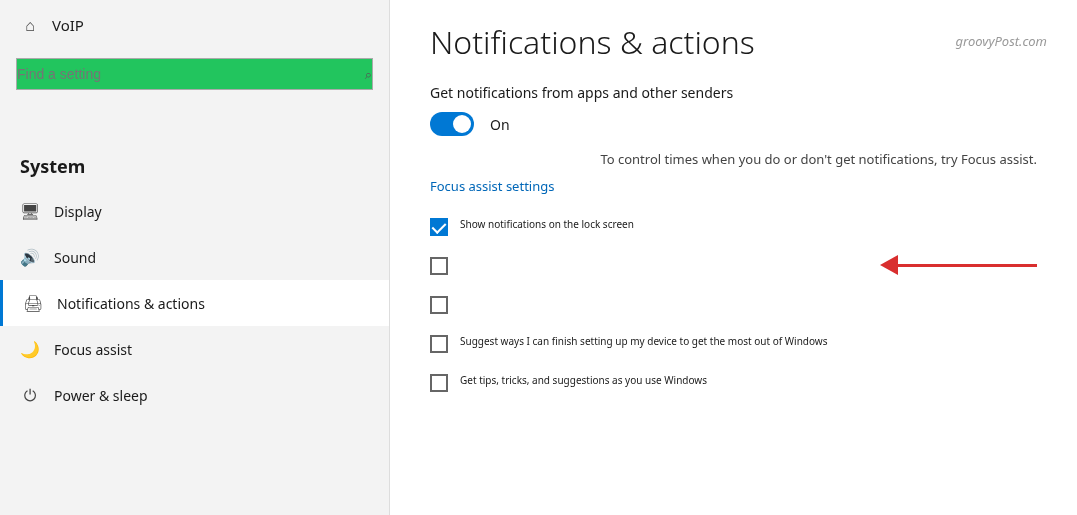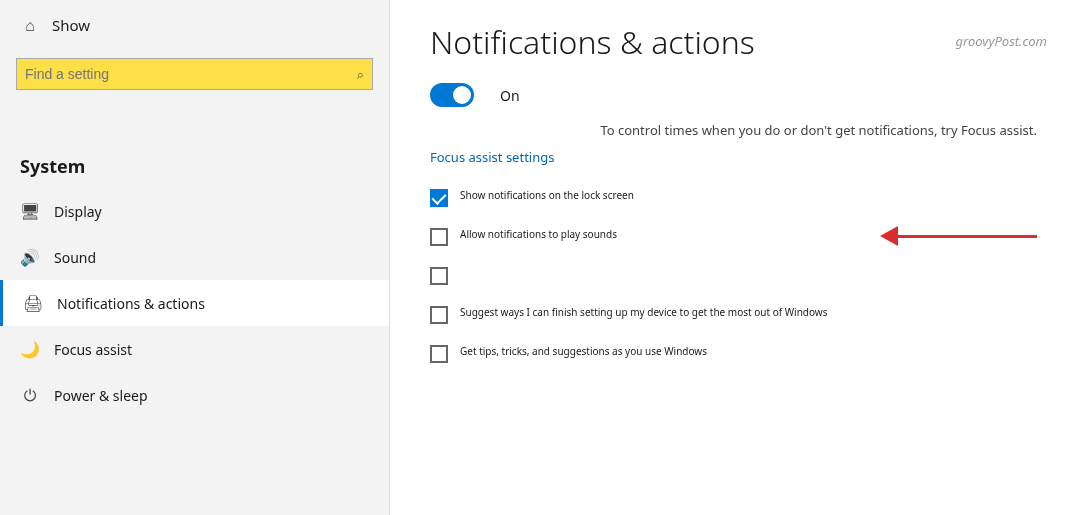--- a/index.html
+++ b/index.html
@@ -33,22 +33,22 @@
       cursor: pointer;
       font-size: 15px;
       color: #1a1a1a;
     }
 
     .search-box {
       margin: 8px 16px 14px 16px;
       display: flex;
       align-items: center;
       border: 1px solid #aaa;
-      background: #fde047;
-      padding: 6px 8px;
+      background: #22c55e;
+      padding: 6px 0;
       gap: 6px;
     }
 
     .search-box input {
       border: none;
       outline: none;
       flex: 1;
       font-size: 14px;
       color: #333;
       background: transparent;
@@ -122,21 +122,21 @@
 
     .section-label {
       font-size: 14px;
       color: #1a1a1a;
       margin-bottom: 10px;
     }
 
     .toggle-row {
       display: flex;
       align-items: center;
-      gap: 26px;
+      gap: 16px;
       margin-bottom: 14px;
     }
 
     .toggle {
       width: 44px;
       height: 24px;
       background: #0078d4;
       border-radius: 12px;
       position: relative;
       cursor: pointer;
@@ -243,21 +243,21 @@
     .checkbox-third-row {
       position: relative;
     }
   </style>
 </head>
 <body>
 
 <div class="sidebar">
   <div class="sidebar-home">
     <span class="icon-symbol">⌂</span>
-    <span>Show</span>
+    <span>VoIP</span>
   </div>
 
   <div class="search-box">
     <input type="text" placeholder="Find a setting" style="">
     <span class="search-icon-btn">⌕</span>
   </div>
 
   <div class="sidebar-section-label">System</div>
 
   <div class="sidebar-item">
@@ -284,41 +284,41 @@
     <span class="icon-symbol">⏻</span>
     <span class="sidebar-item-label">Power &amp; sleep</span>
   </div>
 </div>
 
 <div class="main-content">
   <span class="watermark">groovyPost.com</span>
 
   <h1 class="page-title">Notifications &amp; actions</h1>
 
+  <div class="section-label">Get notifications from apps and other senders</div>
 
   <div class="toggle-row">
     <div class="toggle"></div>
     <span class="toggle-label">On</span>
   </div>
 
   <div class="focus-desc">To control times when you do or don't get notifications, try Focus assist.</div>
   <a class="focus-link">Focus assist settings</a>
 
   
   <div class="checkbox-row">
     <div class="checkbox-box checked"></div>
     <span class="checkbox-label">Show notifications on the lock screen</span>
   </div>
 
   
 
   
   <div class="checkbox-row checkbox-third-row" style="position:relative;">
     <div class="checkbox-box"></div>
-    <span class="checkbox-label">Allow notifications to play sounds</span>
 
     <div class="arrow-container" style="position:absolute; right:0; top:50%; transform:translateY(-50%); display:flex; align-items:center;">
       <div class="arrow-head"></div>
       <div class="arrow-line"></div>
     </div>
   </div>
 
   
   <div class="checkbox-row">
     <div class="checkbox-box"></div>

